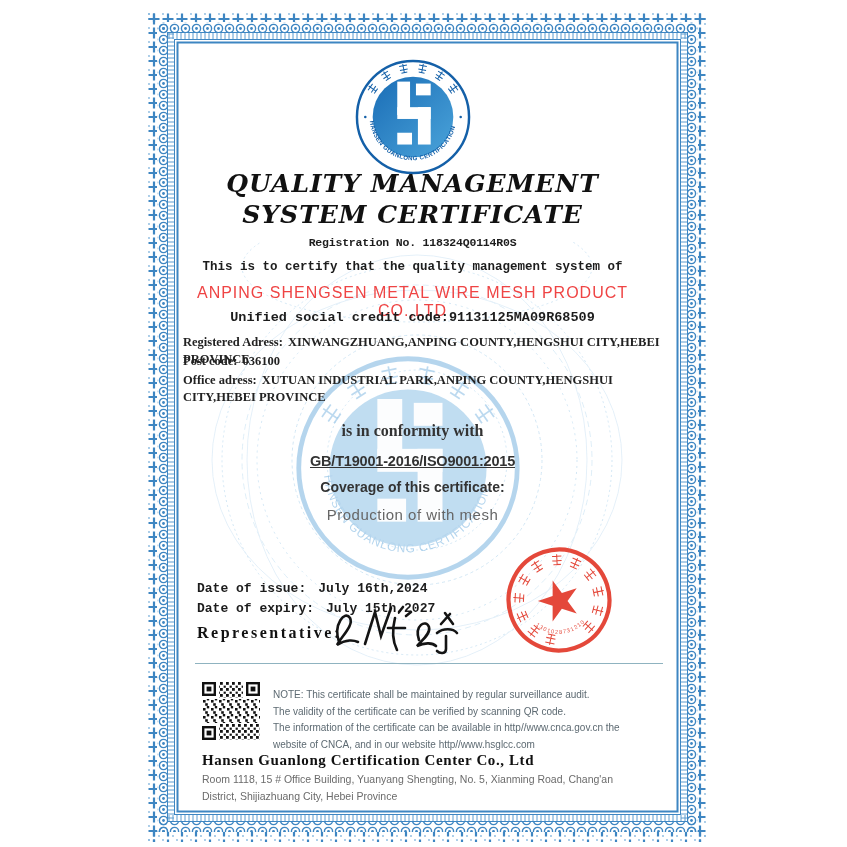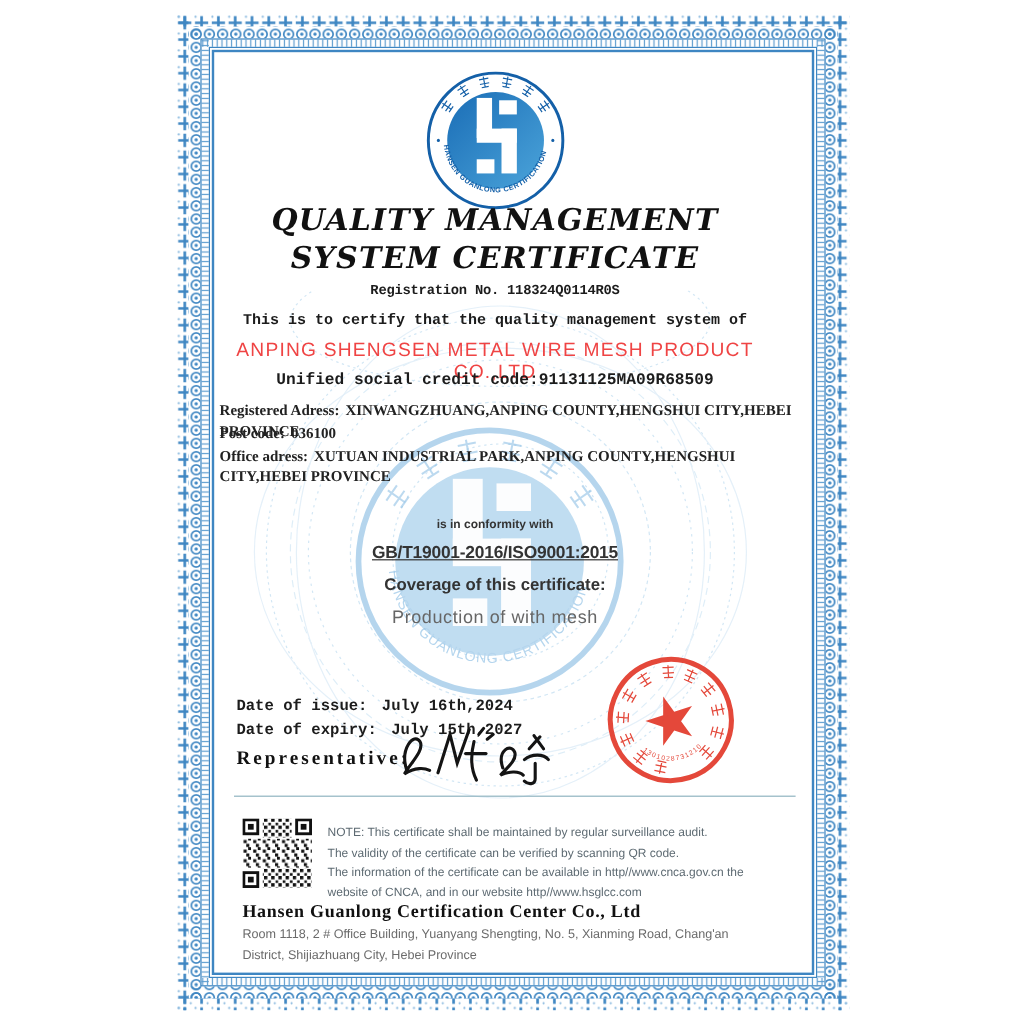--- a/index.html
+++ b/index.html
@@ -23,21 +23,21 @@
   .company{top:272px;font-size:16px;letter-spacing:1px;color:#ef4444;font-weight:500;}
   .credit{top:298px;font-size:13.5px;}
 
   .field{font-family:"Liberation Serif","DejaVu Serif",serif;font-weight:bold;
          font-size:12.5px;color:#222;line-height:17px;}
   .f1{top:322px;} .f2{top:341px;} .f3{top:360px;}
   .f4{top:378px;text-align:justify;}
   .field .lbl{margin-right:5px;}
 
   .conf{font-weight:bold;color:#333;}
-  .c1{top:420px;font-size:10px;}
+  .c1{top:410px;font-size:16px;font-family:Liberation Serif, serif;}
   .c2{top:441px;font-size:14.5px;letter-spacing:-0.2px;text-decoration:underline;}
   .c3{top:467px;font-size:14px;}
   .c4{top:494px;font-size:15px;font-weight:normal;color:#666;letter-spacing:0.5px;}
 
   .daterow{left:50px;font-size:13px;white-space:nowrap;}
   .d1{top:569px;} .d2{top:589px;}
   .daterow .lbl{margin-right:12px;}
   .rep{left:50px;top:612px;font-family:"Liberation Serif",serif;font-weight:bold;
        font-size:16px;letter-spacing:2.5px;color:#111;}
   .sig{left:182px;top:586px;}
@@ -317,18 +317,18 @@
 
     <div class="abs note">
       <div>NOTE: This certificate shall be maintained by regular surveillance audit.</div>
       <div>The validity of the certificate can be verified by scanning QR code.</div>
       <div>The information of the certificate can be available in http//www.cnca.gov.cn the</div>
       <div>website of CNCA, and in our website http//www.hsglcc.com</div>
     </div>
 
     <div class="abs foot-name">Hansen Guanlong Certification Center Co., Ltd</div>
     <div class="abs foot-addr">
-      <div>Room 1118, 2 # Office Building, Yuanyang Shengting, No. 5, Xianming Road, Chang'an</div>
+      <div>Room 1118, 15 # Office Building, Yuanyang Shengting, No. 5, Xianming Road, Chang'an</div>
       <div>District, Shijiazhuang City, Hebei Province</div>
     </div>
 
   </div>
 </div>
 
 </body></html>

